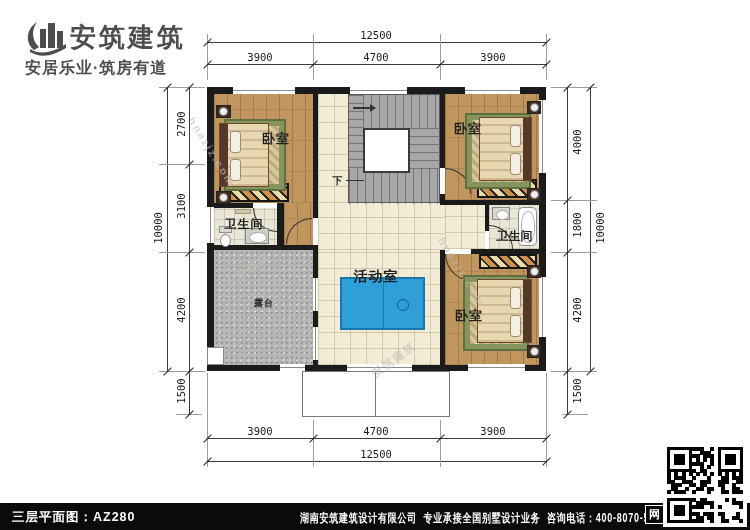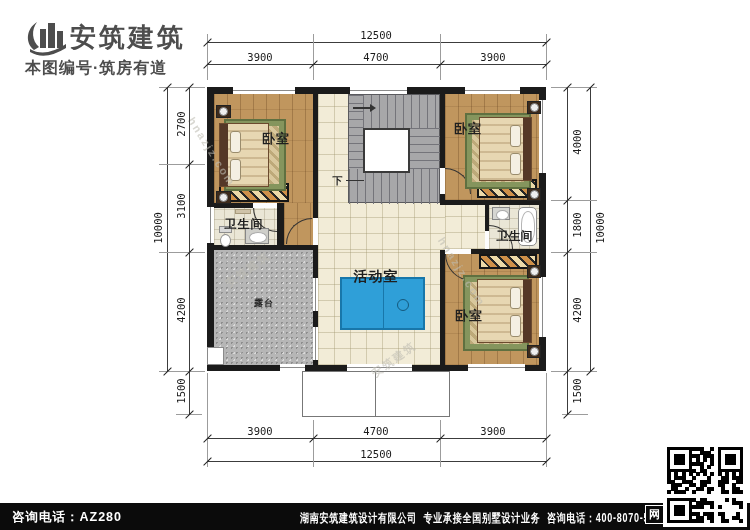--- a/index.html
+++ b/index.html
@@ -76,21 +76,21 @@
 <div class="stage">
 
   <svg class="abs" style="left:22px;top:16px;" width="46" height="40" viewBox="0 0 46 40">
     <path d="M12 34 C3 27 4 13 15 6 C9 14 10 25 17 31 Z" fill="#4d4d4d"></path>
     <rect x="18" y="13" width="6" height="19" fill="#4d4d4d"></rect>
     <rect x="26" y="7" width="7" height="25" fill="#4d4d4d"></rect>
     <rect x="35" y="15" width="6" height="17" fill="#4d4d4d"></rect>
     <path d="M8 33 Q23 42 44 28 L44 32 Q23 45 8 36 Z" fill="#4d4d4d"></path>
   </svg>
   <div class="brand">安筑建筑</div>
-  <div class="tagline">本图编号·筑房有道</div>
+  <div class="tagline">安居乐业·筑房有道</div>
 
   <div class="abs" style="left:302px;top:371px;width:148px;height:46px;background:#fff;border:1px solid #777;box-sizing:border-box;"></div>
   <div class="abs" style="left:375px;top:372px;width:1px;height:44px;background:#777;"></div>
 
   <div id="plan">
 
     <div class="abs wood" style="left:7px;top:7px;width:99px;height:109px;"></div>
     <div class="abs wood" style="left:77px;top:116px;width:29px;height:47px;"></div>
     <div class="abs bath" style="left:7px;top:121px;width:64px;height:42px;"></div>
     <div class="abs tile" style="left:111px;top:7px;width:30px;height:109px;"></div>
@@ -305,21 +305,21 @@
   <div class="dnumv" style="left:141px;top:304px;">4200</div>
   <div class="dnumv" style="left:141px;top:385px;">1500</div>
   <div class="dnumv" style="left:537px;top:136px;">4000</div>
   <div class="dnumv" style="left:537px;top:219px;">1800</div>
   <div class="dnumv" style="left:537px;top:304px;">4200</div>
   <div class="dnumv" style="left:537px;top:385px;">1500</div>
   <div class="dnumv" style="left:560px;top:222px;">10000</div>
 
 
   <div class="footer">
-    <div class="fno">咨询电话：AZ280</div>
+    <div class="fno">三层平面图：AZ280</div>
     <div class="fmain">
       <span>湖南安筑建筑设计有限公司</span>&nbsp;
       <span>专业承接全国别墅设计业务</span>&nbsp;
       <span>咨询电话：400-8070-511</span>
     </div>
   </div>
   <div class="webbox">网</div>
 
   <div id="qr">
     <div id="qrm">

